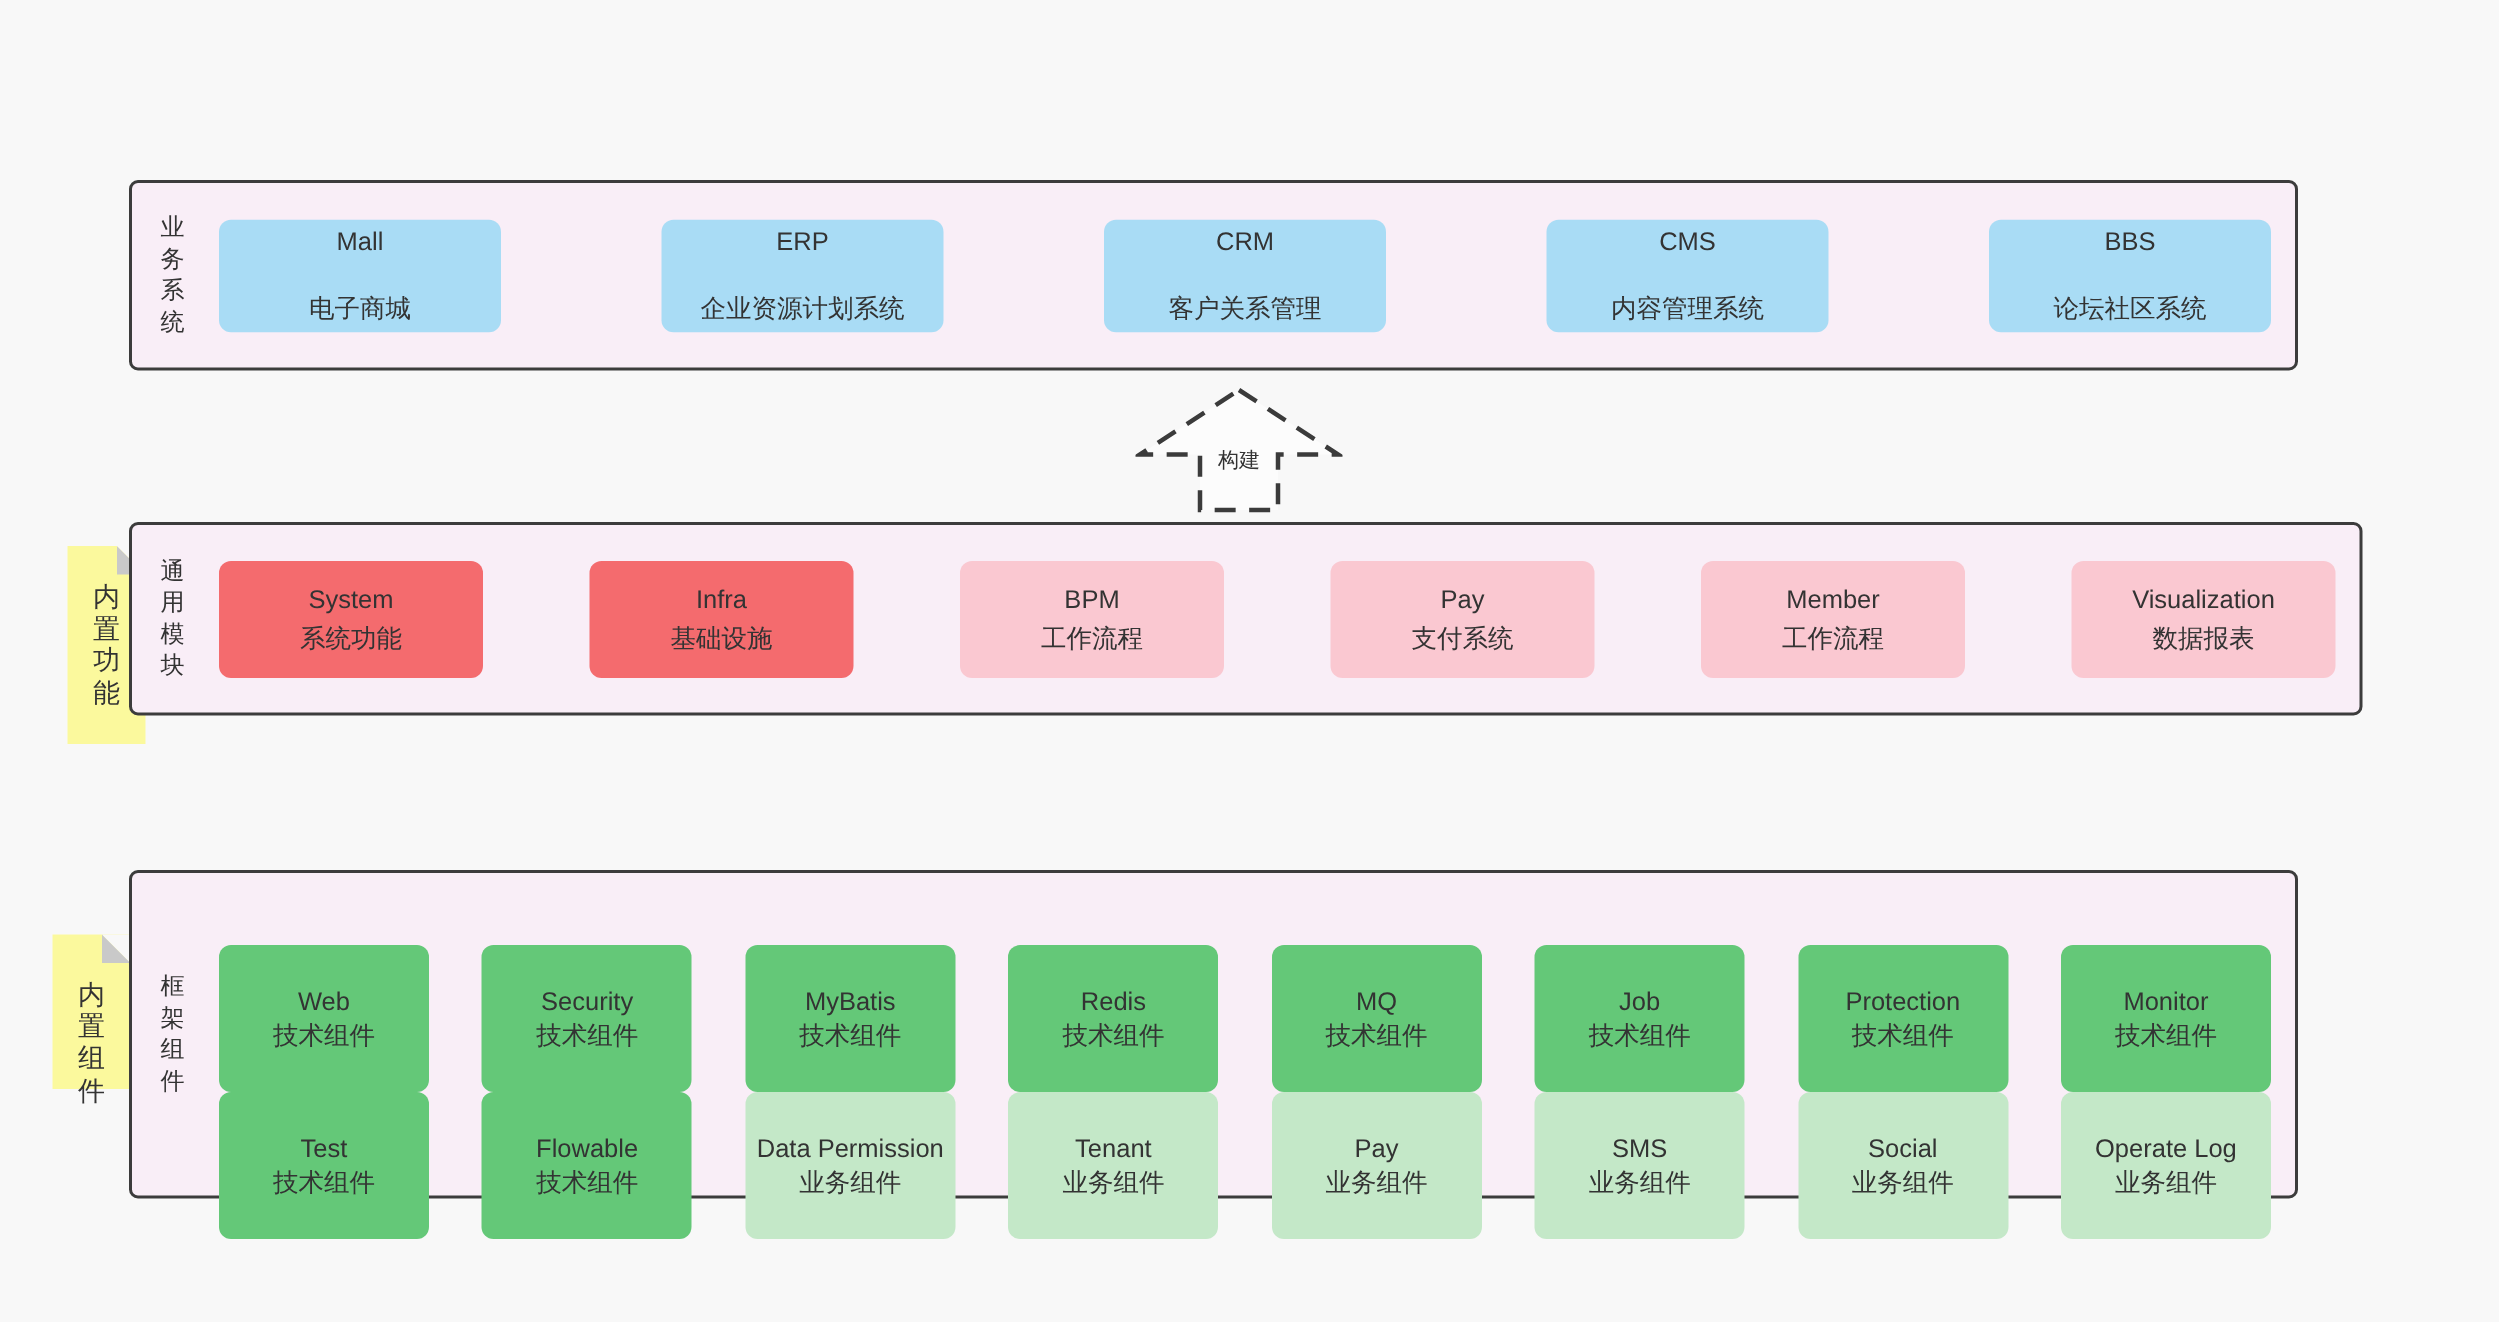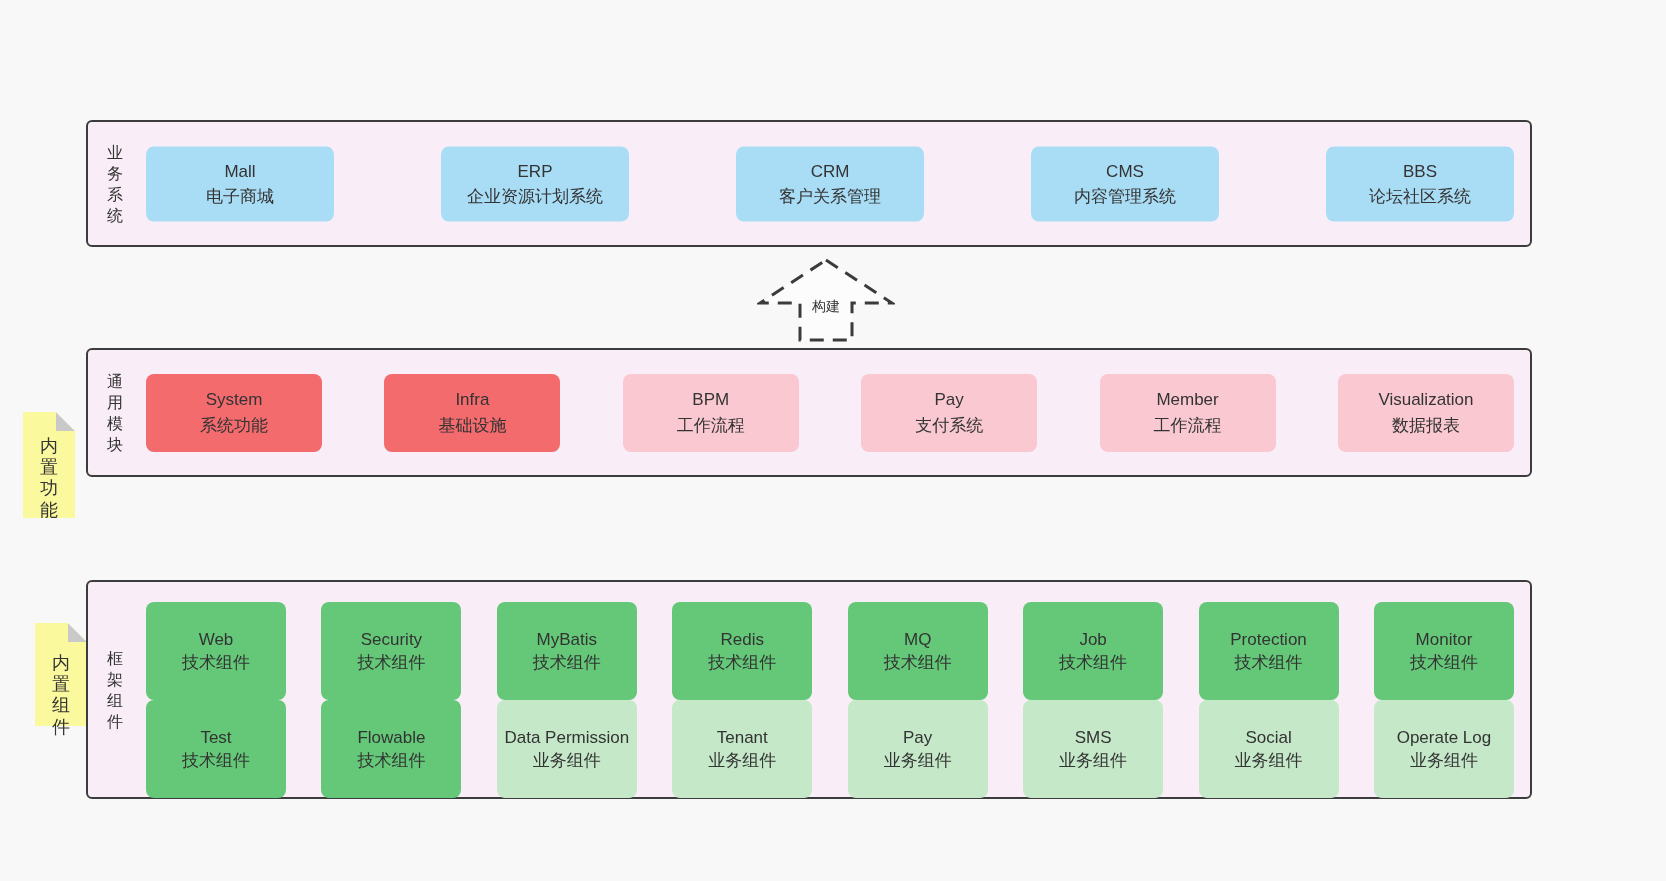--- a/index.html
+++ b/index.html
@@ -1,44 +1,44 @@
 <!DOCTYPE html>
 <html><head>
 <meta charset="utf-8">
 <style>
   html,body{margin:0;padding:0;background:#f8f8f8;font-family:"Liberation Sans","DejaVu Sans",sans-serif;color:#333;}
   .canvas{position:relative;width:1666px;height:881px;background:#f8f8f8;overflow:hidden;}
 
   .layer{position:absolute;left:86px;width:1442px;background:#f9eef7;border:2px solid #3c3c3c;border-radius:6px;z-index:1;}
   .layer1{top:120px;height:123px;}
-  .layer2{top:348px;height:125px;}
+  .layer2{top:348px;height:125px;padding-left:43px;}
   .layer3{top:580px;height:215px;}
 
   .vlabel{position:absolute;left:12px;top:50%;transform:translateY(-50%);
     width:30px;font-size:16px;line-height:1.32;text-align:center;word-break:break-all;color:#333;}
 
   .row{position:absolute;left:58px;right:16px;display:flex;justify-content:space-between;}
   .row-mid{top:50%;transform:translateY(-50%);}
   .row-a{top:20px;}
   .row-b{top:118px;}
 
   .box{border-radius:8px;display:flex;flex-direction:column;align-items:center;justify-content:center;
     text-align:center;font-size:17px;line-height:1.5;padding:2px 6px;box-sizing:border-box;}
   .box .t,.box .s{display:block;}
-  .w188{width:188px;height:75px;}
+  .w188{width:188px;height:75px;justify-content:space-between;}
   .w188b{width:176px;height:78px;}
-  .w140{width:140px;height:98px;line-height:1.38;}
+  .w140{width:140px;height:98px;line-height:1.38;margin-top:28px;}
   .blue{background:#a9dcf5;}
   .red{background:#f46b6e;}
   .pink{background:#fac8d1;}
   .green{background:#64c878;}
   .lgreen{background:#c4e8c8;}
 
   .note{position:absolute;width:52px;background:#fbf99d;z-index:0;}
-  .note1{left:23px;top:364px;height:106px;margin-top:48px;}
+  .note1{left:45px;top:364px;height:132px;}
   .note2{left:35px;top:623px;height:103px;}
   .note::after{content:'';position:absolute;top:0;right:0;width:0;height:0;
     border-top:19px solid #f8f8f8;border-left:19px solid transparent;}
   .note::before{content:'';position:absolute;top:0;right:0;width:0;height:0;
     border-bottom:19px solid #c9c9c9;border-right:19px solid transparent;}
   .note-text{position:absolute;left:50%;top:24px;transform:translateX(-50%);
     width:22px;font-size:18px;line-height:1.18;text-align:center;word-break:break-all;color:#333;}
   .note2 .note-text{top:30px;}
 
   .arrow{position:absolute;width:138px;height:86px;z-index:0;}

